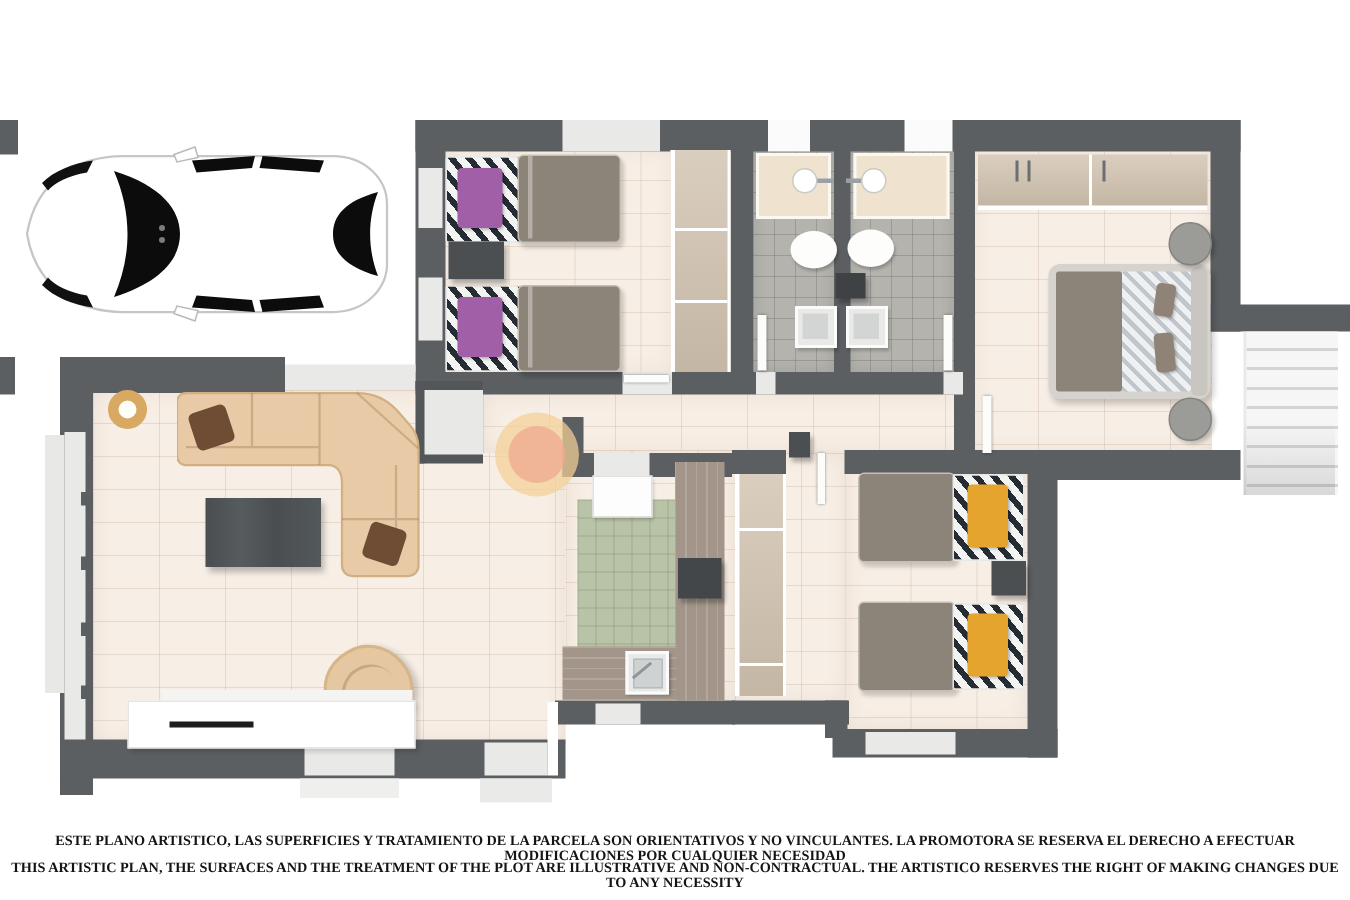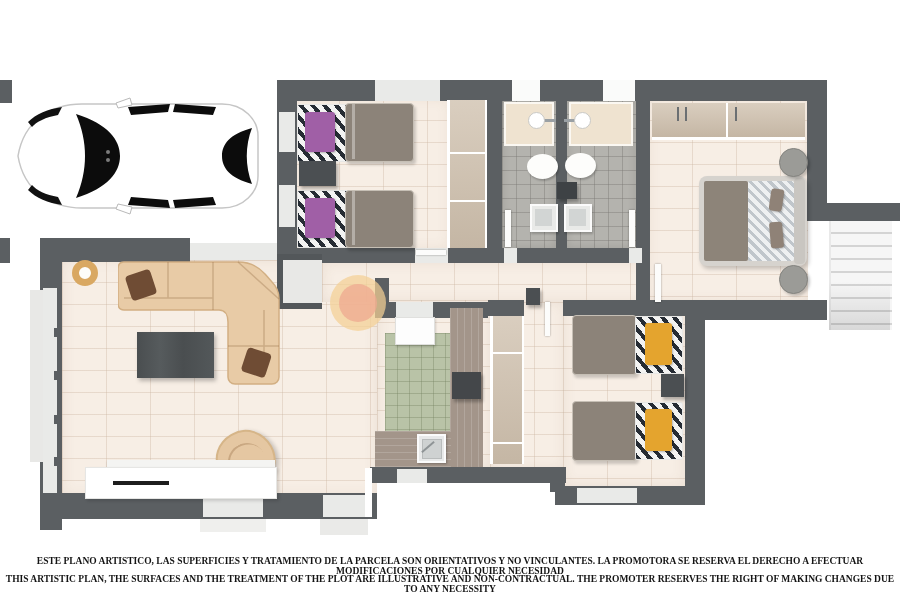--- a/index.html
+++ b/index.html
@@ -221,15 +221,15 @@
   <div class="abs" style="left:228px;top:443px;width:36px;height:36px;border-radius:50%;border:2px solid rgba(150,110,70,.35);border-bottom:none;border-right:none;transform:rotate(-30deg);"></div>
 
   <div class="abs" style="left:107px;top:460px;width:168px;height:10px;background:#f4f4f2;box-shadow:0 1px 2px rgba(0,0,0,.12);"></div>
   <div class="abs" style="left:85px;top:467px;width:190px;height:30px;background:#ffffff;border:1px solid #e6e6e4;box-shadow:2px 2px 3px rgba(0,0,0,.15);"></div>
   <div class="abs" style="left:113px;top:481px;width:56px;height:4px;background:#1d1d1d;"></div>
 
   <div class="abs" style="left:330px;top:275px;width:56px;height:56px;border-radius:50%;background:rgba(244,208,148,.72);z-index:60;"></div>
   <div class="abs" style="left:339px;top:284px;width:38px;height:38px;border-radius:50%;background:rgba(238,171,145,.78);z-index:61;"></div>
 
   <div class="disclaimer" style="top:556px;">ESTE PLANO ARTISTICO, LAS SUPERFICIES Y TRATAMIENTO DE LA PARCELA SON ORIENTATIVOS Y NO VINCULANTES. LA PROMOTORA SE RESERVA EL DERECHO A EFECTUAR MODIFICACIONES POR CUALQUIER NECESIDAD</div>
-  <div class="disclaimer" style="top:574px;">THIS ARTISTIC PLAN, THE SURFACES AND THE TREATMENT OF THE PLOT ARE ILLUSTRATIVE AND NON-CONTRACTUAL. THE PROMOTER RESERVES THE RIGHT OF MAKING CHANGES DUE TO ANY NECESSITY</div>
+  <div class="disclaimer" style="top:574px;">THIS ARTISTIC PLAN, THE SURFACES AND THE TREATMENT OF THE PLOT ARE ILLUSTRATIVE AND NON-CONTRACTUAL. THE ARTISTICO RESERVES THE RIGHT OF MAKING CHANGES DUE TO ANY NECESSITY</div>
 
 </div>
 
 </body></html>

